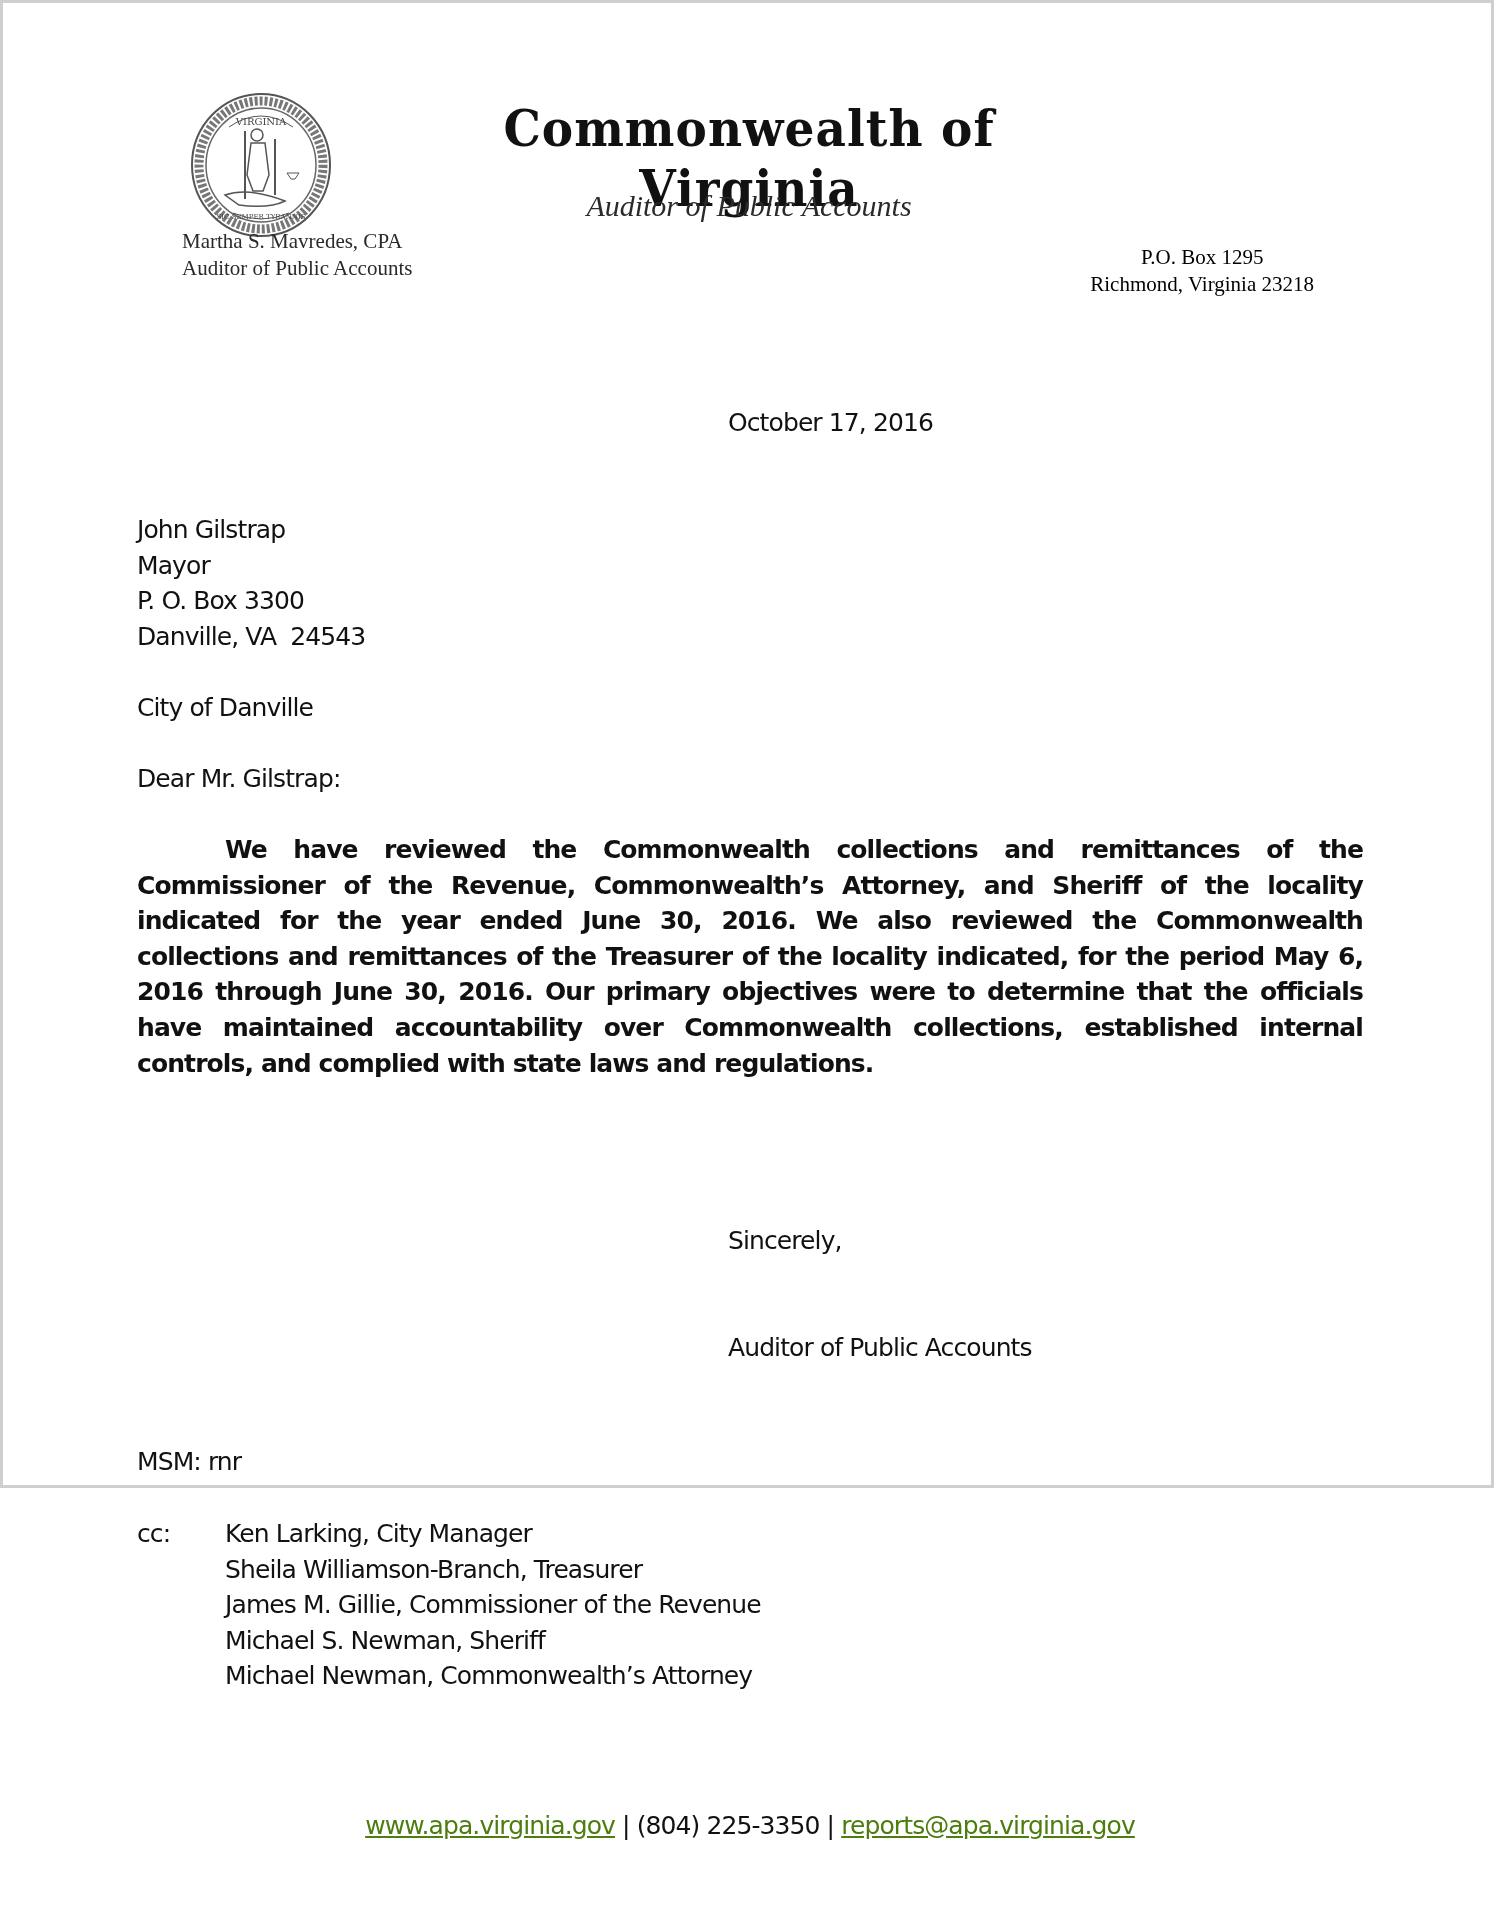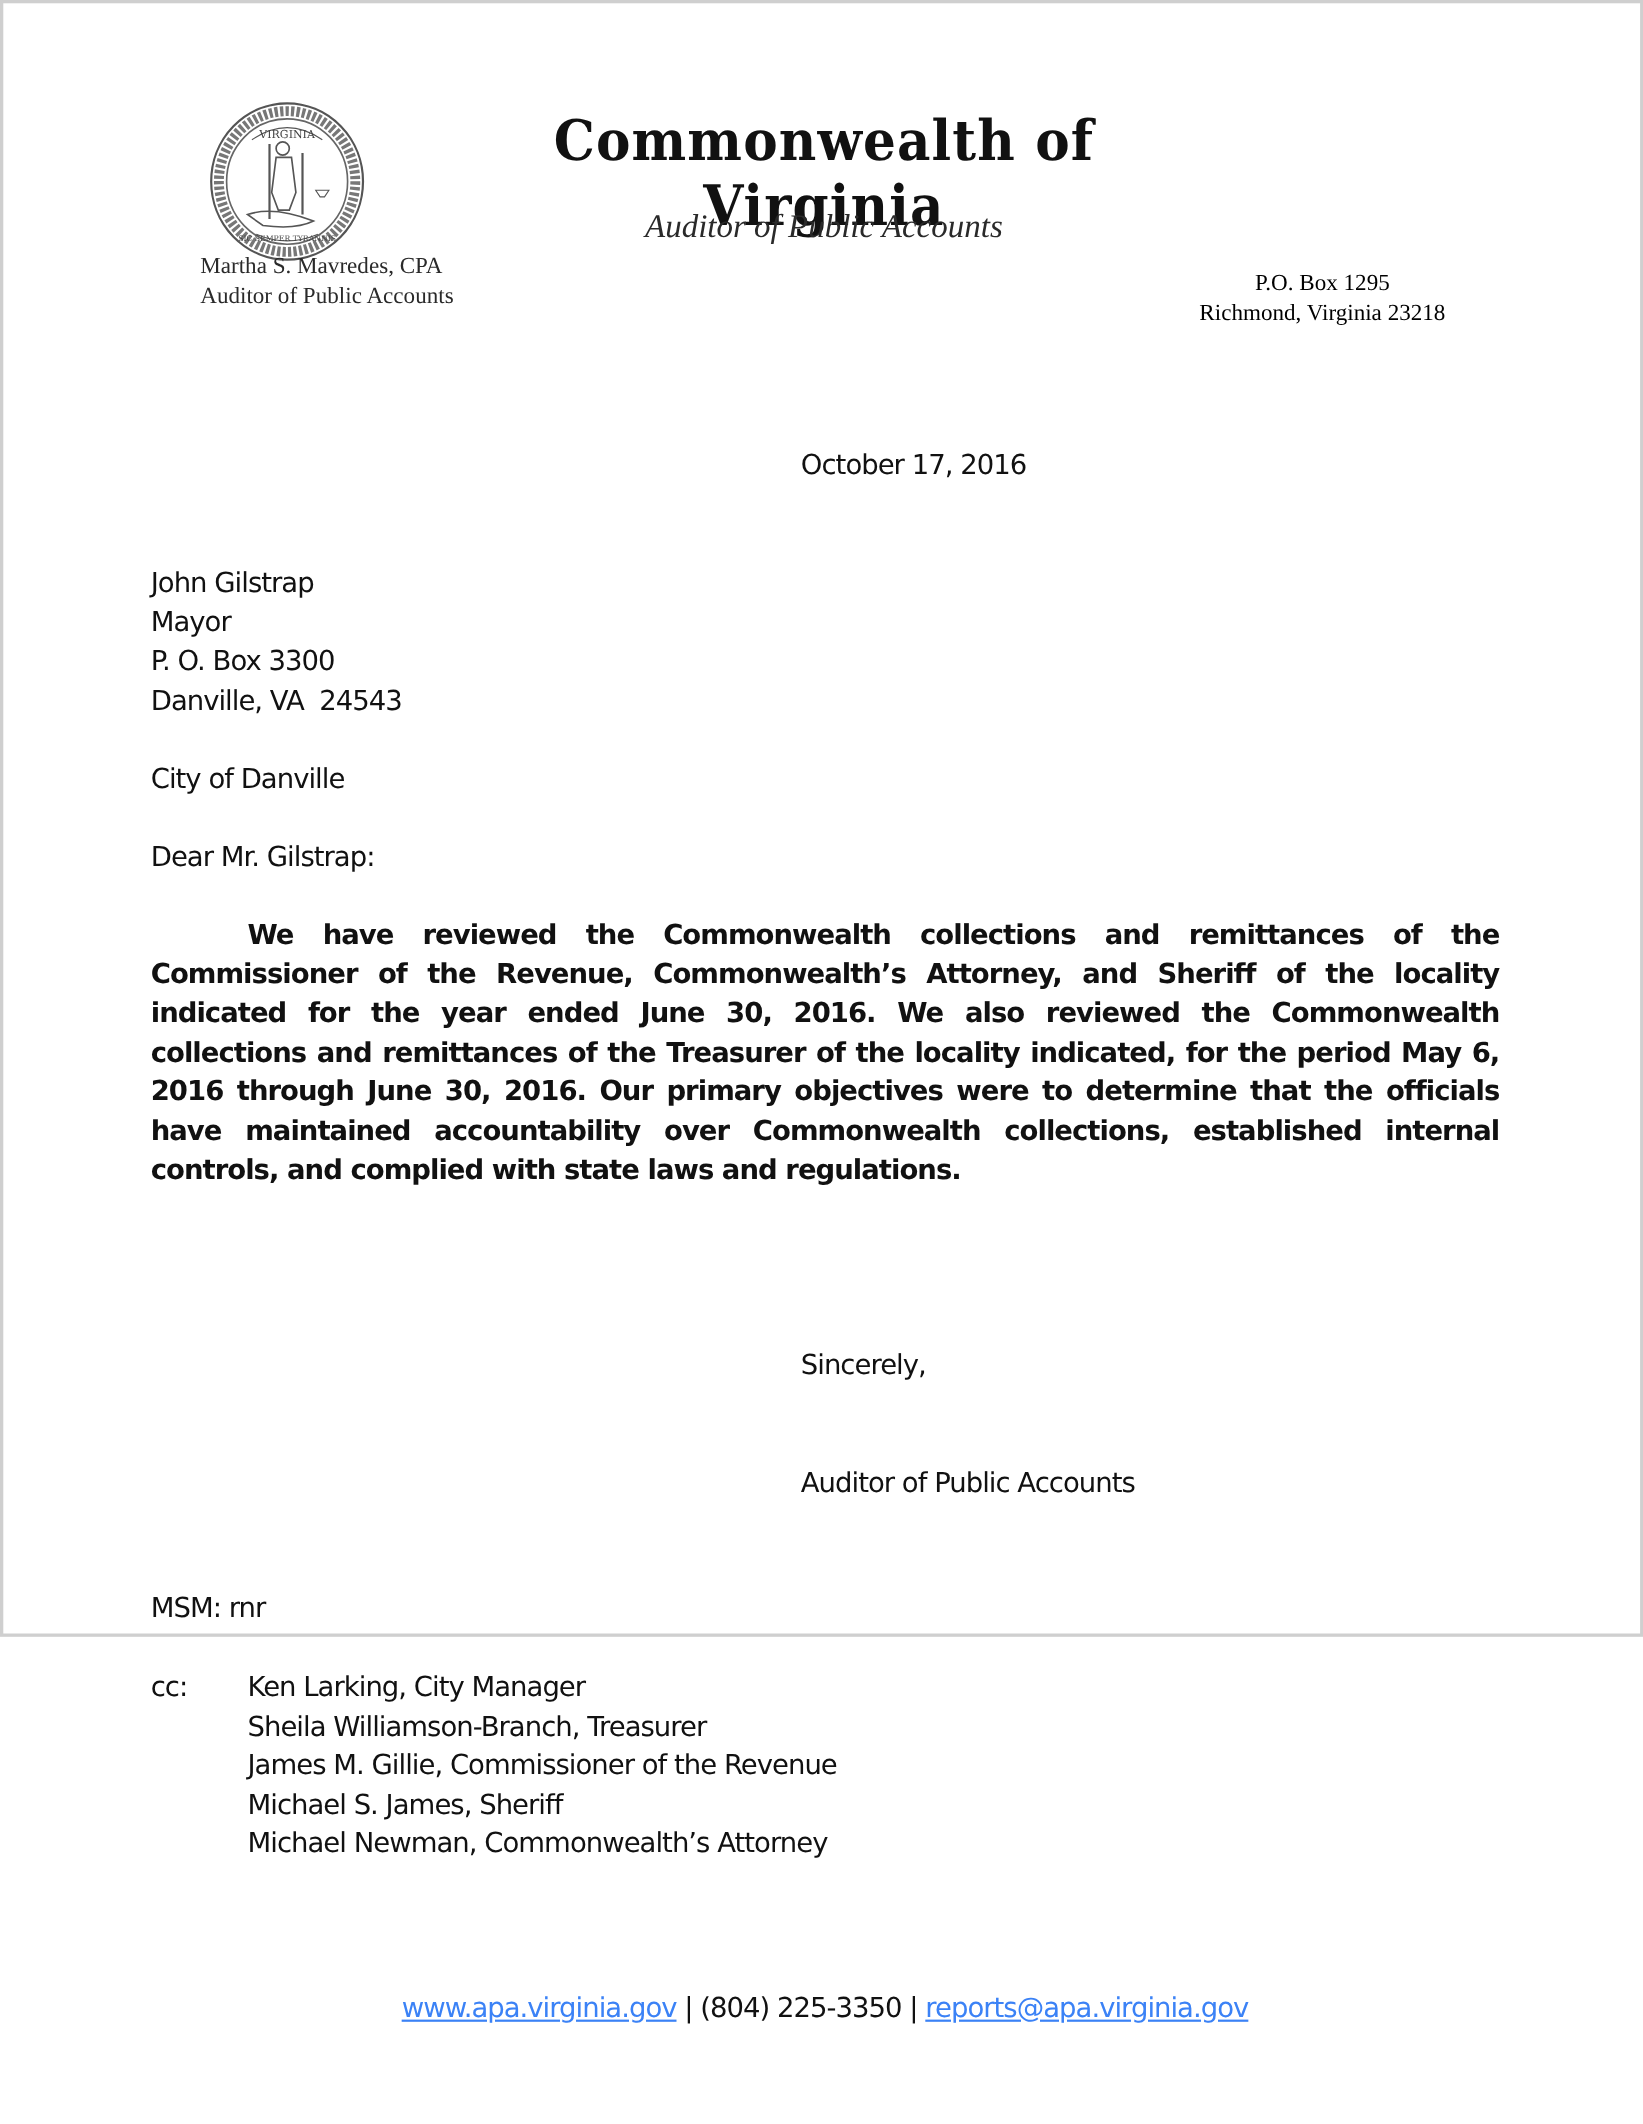--- a/index.html
+++ b/index.html
@@ -39,21 +39,21 @@
   .initials { position: absolute; left: 134px; top: 1441px; }
   .cc-label { position: absolute; left: 134px; top: 1513px; }
   .cc-list { position: absolute; left: 222px; top: 1513px; }
   .line { display: block; white-space: pre; }
 
   
   .footer {
     position: absolute; left: 0; width: 1494px; top: 1805px; text-align: center;
     font-size: 25px; letter-spacing: -0.9px; line-height: 36px;
   }
-  .footer a { color: #3b82f6; text-decoration: underline; }
+  .footer a { color: #4d7c0f; text-decoration: underline; }
   .footer .sep { color: #111; }
 </style>
 </head>
 <body>
 
 <div class="page">
 
   <svg class="seal" viewBox="0 0 144 148">
     <ellipse cx="72" cy="74" rx="69" ry="71" fill="none" stroke="#555" stroke-width="2"></ellipse>
     <ellipse cx="72" cy="74" rx="62" ry="64" fill="none" stroke="#777" stroke-width="9" stroke-dasharray="3 2"></ellipse>
@@ -101,21 +101,21 @@
   <div class="closing sans txt">Sincerely,</div>
   <div class="signature sans txt">Auditor of Public Accounts</div>
 
   <div class="initials sans txt">MSM: rnr</div>
 
   <div class="cc-label sans txt">cc:</div>
   <div class="cc-list sans txt">
     <span class="line">Ken Larking, City Manager</span>
     <span class="line">Sheila Williamson-Branch, Treasurer</span>
     <span class="line">James M. Gillie, Commissioner of the Revenue</span>
-    <span class="line">Michael S. James, Sheriff</span>
+    <span class="line">Michael S. Newman, Sheriff</span>
     <span class="line">Michael Newman, Commonwealth’s Attorney</span>
   </div>
 
   <div class="footer sans">
     <a>www.apa.virginia.gov</a>
     <span class="sep">|</span>
     <span class="sep">(804) 225-3350</span>
     <span class="sep">|</span>
     <a>reports@apa.virginia.gov</a>
   </div>

